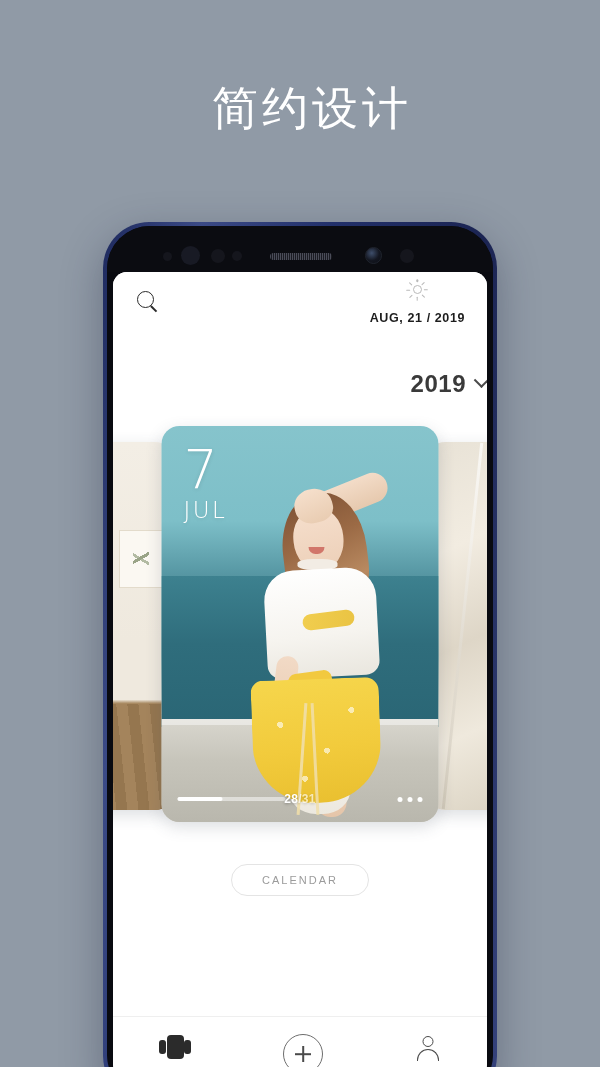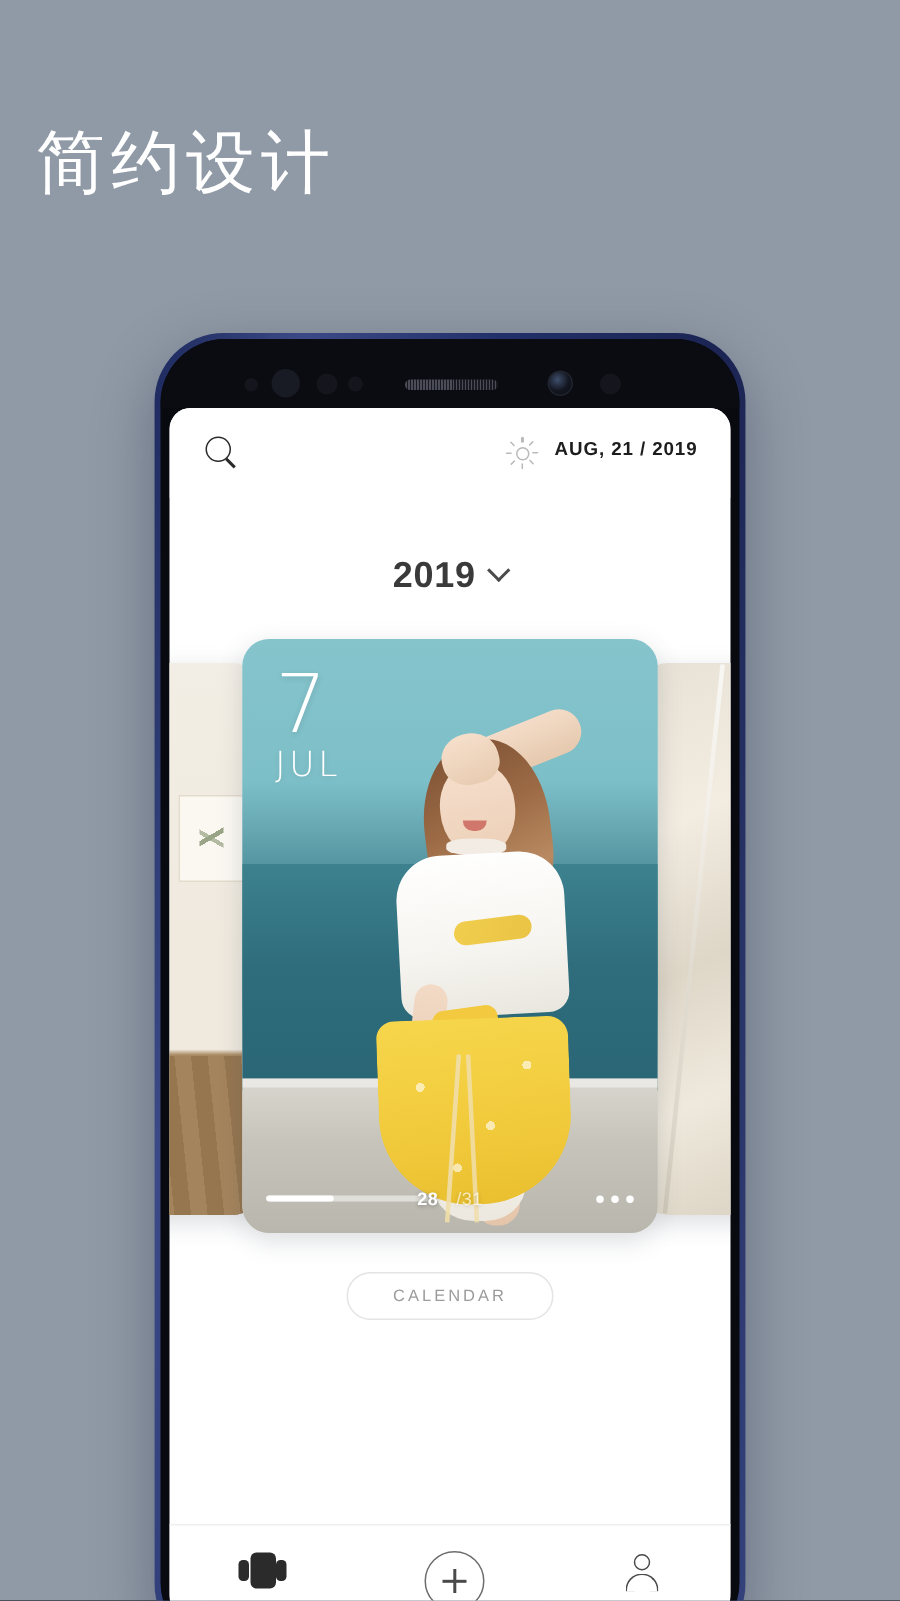--- a/index.html
+++ b/index.html
@@ -12,21 +12,21 @@
     font-family: "Liberation Sans", sans-serif;
     position: relative;
   }
 
   
   .headline {
     position: absolute;
     top: 78px;
     left: 0;
     width: 600px;
-    text-align: left;
+    text-align: center;
     color: #ffffff;
     font-size: 46px;
     font-weight: 400;
     letter-spacing: 4px;
     font-family: Liberation Mono, monospace;
     padding-left: 24px;
   }
 
   
   .device {
@@ -142,21 +142,21 @@
     border-radius: 50%;
   }
   .search-icon .handle {
     position: absolute;
     left: 14px; top: 14px;
     width: 8px; height: 1.6px;
     background: #2a2a2a;
     transform: rotate(45deg);
     transform-origin: left center;
   }
-  .header-right { display: flex; align-items: flex-start; gap: 11px; }
+  .header-right { display: flex; align-items: center; gap: 11px; flex-direction: column; }
   .sun-icon { position: relative; width: 21px; height: 21px; }
   .sun-icon .core {
     position: absolute; left: 6px; top: 6px;
     width: 9px; height: 9px;
     border: 1.4px solid #b9b9b9;
     border-radius: 50%;
   }
   .sun-icon .ray {
     position: absolute;
     left: 50%; top: 50%;
@@ -168,21 +168,21 @@
     font-size: 12.5px;
     font-weight: bold;
     color: #1d1d1d;
     letter-spacing: 0.6px;
   }
 
   
   .year-row {
     display: flex;
     align-items: center;
-    justify-content: center;
+    justify-content: flex-end;
     gap: 10px;
     padding: 38px 0 26px 0;
   }
   .year-text {
     font-size: 24px;
     font-weight: bold;
     color: #3a3a3a;
     letter-spacing: 0.5px;
   }
   .chev {
@@ -454,21 +454,21 @@
   .counter {
     position: absolute;
     left: 50%;
     transform: translateX(-50%);
     font-size: 12px;
     font-weight: bold;
     color: #ffffff;
     letter-spacing: 0.3px;
     text-shadow: 0 1px 3px rgba(0,0,0,0.3);
   }
-  .counter .total { font-weight: normal; opacity: 0.65; padding-left: 12px; }
+  .counter .total { font-weight: bold; opacity: 0.65; }
   .dots {
     margin-left: auto;
     display: flex;
     gap: 5px;
   }
   .dots span {
     width: 5px; height: 5px;
     background: #ffffff;
     border-radius: 50%;
   }
@@ -482,20 +482,21 @@
   .calendar-btn {
     border: 1px solid #e4e4e4;
     border-radius: 20px;
     padding: 9px 30px;
     font-size: 11px;
     letter-spacing: 2px;
     color: #9b9b9b;
     background: #fff;
     font-family: "Liberation Sans", sans-serif;
     cursor: pointer;
+    margin-top: 16px;
   }
 
   
   .bottom-nav {
     position: absolute;
     left: 0; bottom: 0;
     width: 100%;
     height: 84px;
     border-top: 1px solid #efefef;
     display: flex;

